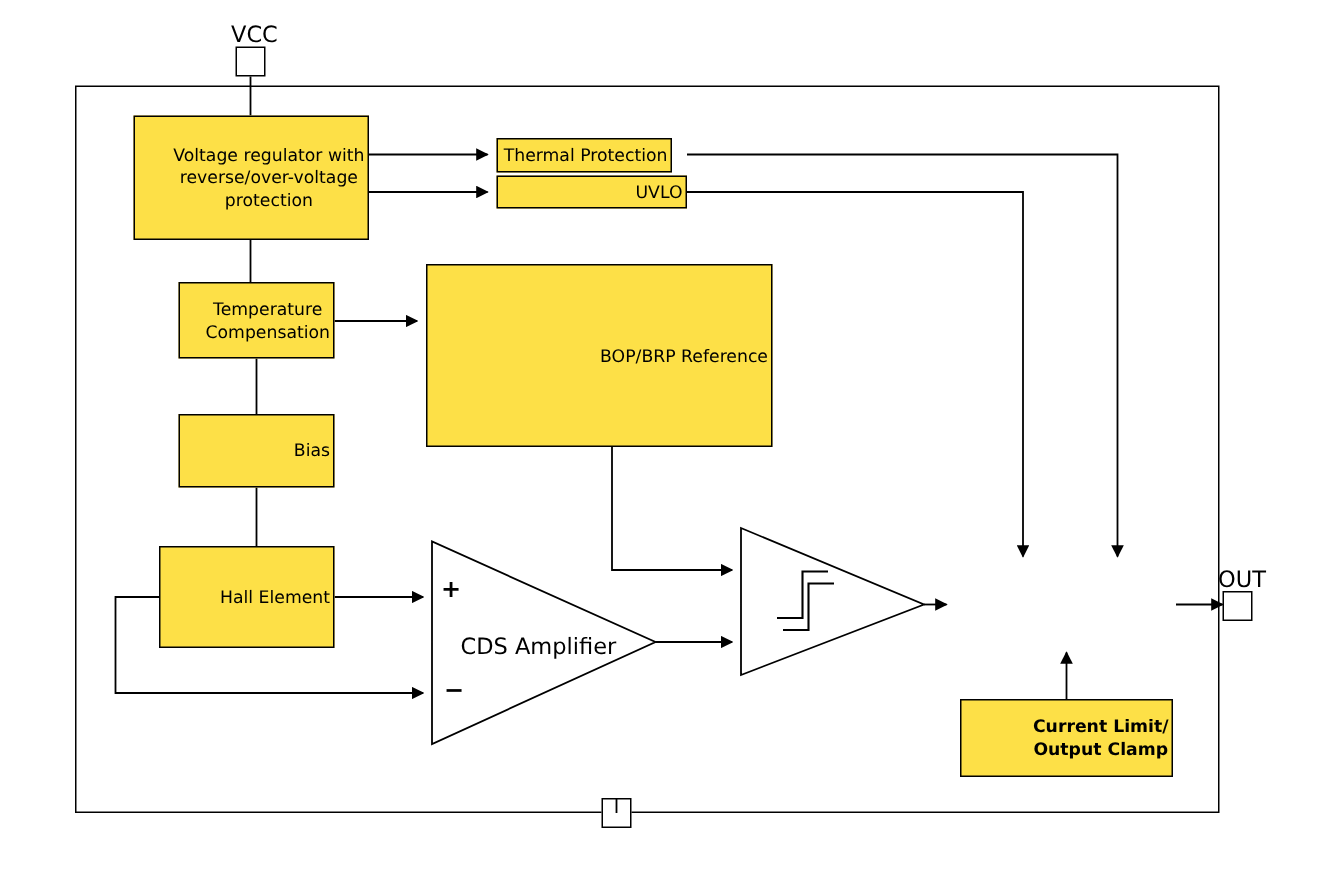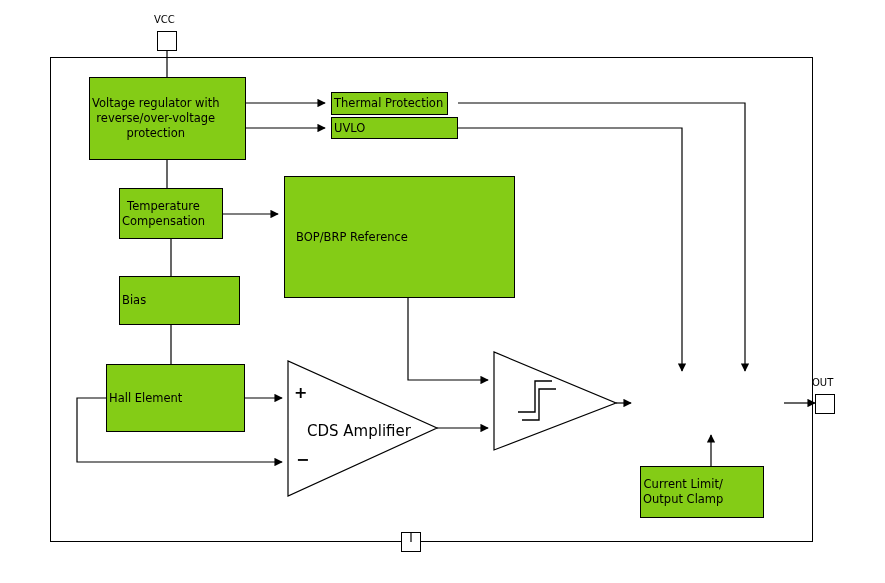--- a/index.html
+++ b/index.html
@@ -14,40 +14,40 @@
     position: relative;
     width: 885px;
     height: 583px;
     background: #ffffff;
     overflow: hidden;
   }
   .blk {
     position: absolute;
     box-sizing: border-box;
     border: 1px solid #000000;
-    background: #84cc16;
+    background: #fde047;
     display: flex;
     align-items: center;
-    justify-content: flex-start;
+    justify-content: flex-end;
     text-align: center;
     font-size: 11.5px;
     line-height: 1.28;
     color: #000000;
     white-space: pre-line;
     padding: 2px;
   }
   .pad {
     position: absolute;
     box-sizing: border-box;
     border: 1px solid #000000;
     background: #ffffff;
   }
   .lbl {
     position: absolute;
-    font-size: 10px;
+    font-size: 15px;
     color: #000000;
     white-space: nowrap;
   }
   .chip {
     position: absolute;
     box-sizing: border-box;
     border: 1.4px solid #000000;
     background: transparent;
   }
   svg.wires {
@@ -158,30 +158,30 @@
   </div>
 
   <div class="blk" style="left:331px; top:117px; width:127px; height:22px;">
     <span>UVLO</span>
   </div>
 
   <div class="blk" style="left:284px; top:176px; width:231px; height:122px;padding-left:11px;">
     <span>BOP/BRP Reference</span>
   </div>
 
-  <div class="blk" style="left:119px; top:276px; width:121px; height:49px;">
+  <div class="blk" style="left:119px; top:276px; width:104px; height:49px;">
     <span>Bias</span>
   </div>
 
-  <div class="blk" style="left:106px; top:364px; width:139px; height:68px;">
+  <div class="blk" style="left:106px; top:364px; width:117px; height:68px;">
     <span>Hall Element</span>
   </div>
 
 
-  <div class="blk" style="left:640px; top:466px; width:124px; height:52px;">
+  <div class="blk" style="left:640px; top:466px; width:142px; height:52px;font-weight:bold;">
     <span>Current Limit/
 Output Clamp</span>
   </div>
 
   <div class="sym-txt" style="left:307px; top:422px;">CDS Amplifier</div>
   <div class="signtxt" style="left:294px; top:383px;">+</div>
   <div class="signtxt" style="left:296px; top:450px;">−</div>
 
 </div>
 

